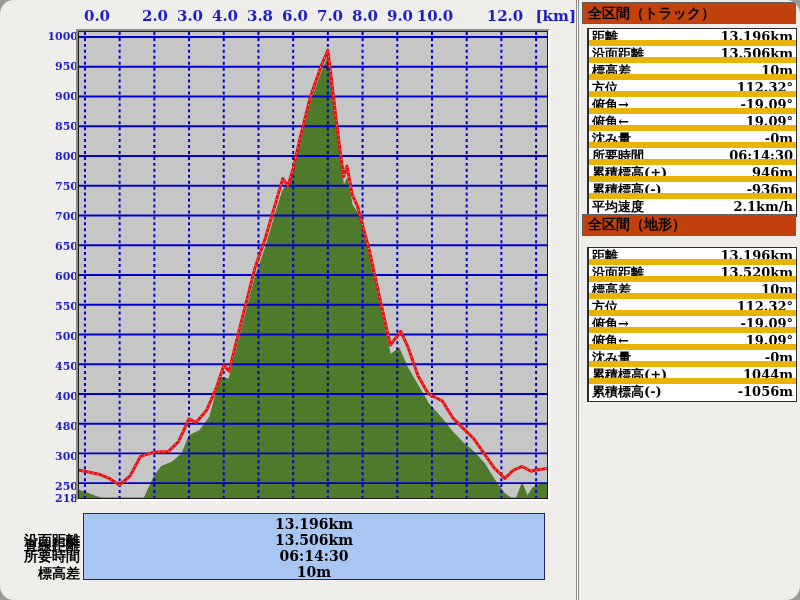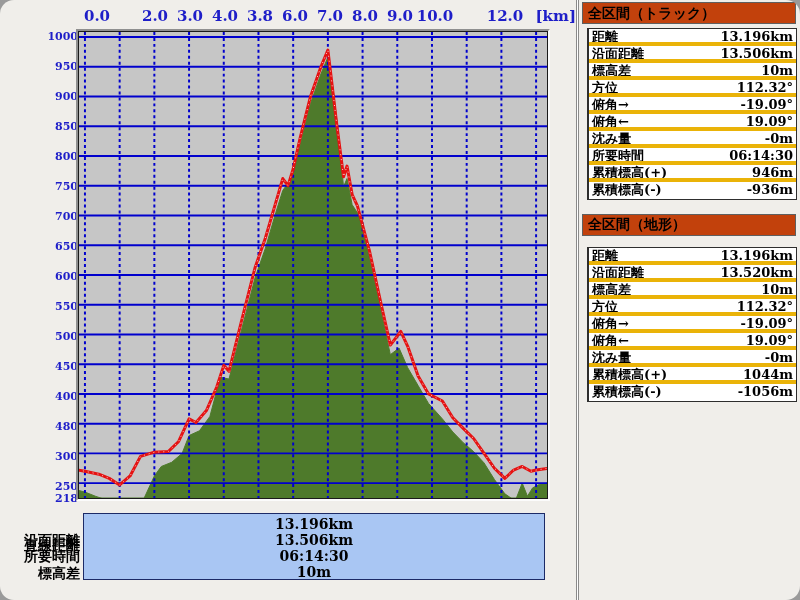--- a/index.html
+++ b/index.html
@@ -19,21 +19,21 @@
         background:#a9c6f3;border:1px solid #1c2a66;padding-top:2px;}
   .bluebox .bline{height:16px;line-height:16px;text-align:center;font-size:14px;}
   .divider{position:absolute;left:576px;top:0;width:1px;height:600px;
         border-left:1px solid #8a8a8a;border-right:1px solid #8a8a8a;background:#ffffff;}
   .panel-header{position:absolute;left:582px;width:214px;height:22px;box-sizing:border-box;
         border:1px solid #5f5f5f;font-size:14px;line-height:20px;padding-left:5px;
         background:#c2410c;white-space:nowrap;overflow:hidden;}
   .vtable{position:absolute;left:587px;width:210px;box-sizing:border-box;background:#fff;
         border:1px solid #2e2e2e;border-left-width:2px;}
   .vrow{display:flex;justify-content:space-between;height:17px;box-sizing:border-box;
-        line-height:15px;font-size:13px;border-bottom:4px solid #eab308;padding:0 3px;
+        line-height:15px;font-size:13px;border-bottom:6px solid #eab308;padding:0 3px;
         overflow:hidden;white-space:nowrap;}
   .vrow:last-child{border-bottom:none;}
 </style>
 </head>
 <body>
 
 <div id="app">
   <div id="xticks">
       <div class="xlab" style="left: 97px;">0.0</div>
       <div class="xlab" style="left: 155px;">2.0</div>
@@ -160,20 +160,24 @@
           <div class="vvalue">06:14:30</div>
         </div>
         <div class="vrow">
           <div class="vlabel">累積標高(+)</div>
           <div class="vvalue">946m</div>
         </div>
         <div class="vrow">
           <div class="vlabel">累積標高(-)</div>
           <div class="vvalue">-936m</div>
         </div>
+        <div class="vrow">
+          <div class="vlabel">平均速度</div>
+          <div class="vvalue">2.1km/h</div>
+        </div>
       </div>
       <div class="panel-header" style="top: 214px; font-family: Liberation Serif, serif;">全区間（地形）</div>
       <div class="vtable" style="top: 247px;">
         <div class="vrow">
           <div class="vlabel">距離</div>
           <div class="vvalue">13.196km</div>
         </div>
         <div class="vrow">
           <div class="vlabel">沿面距離</div>
           <div class="vvalue">13.520km</div>

